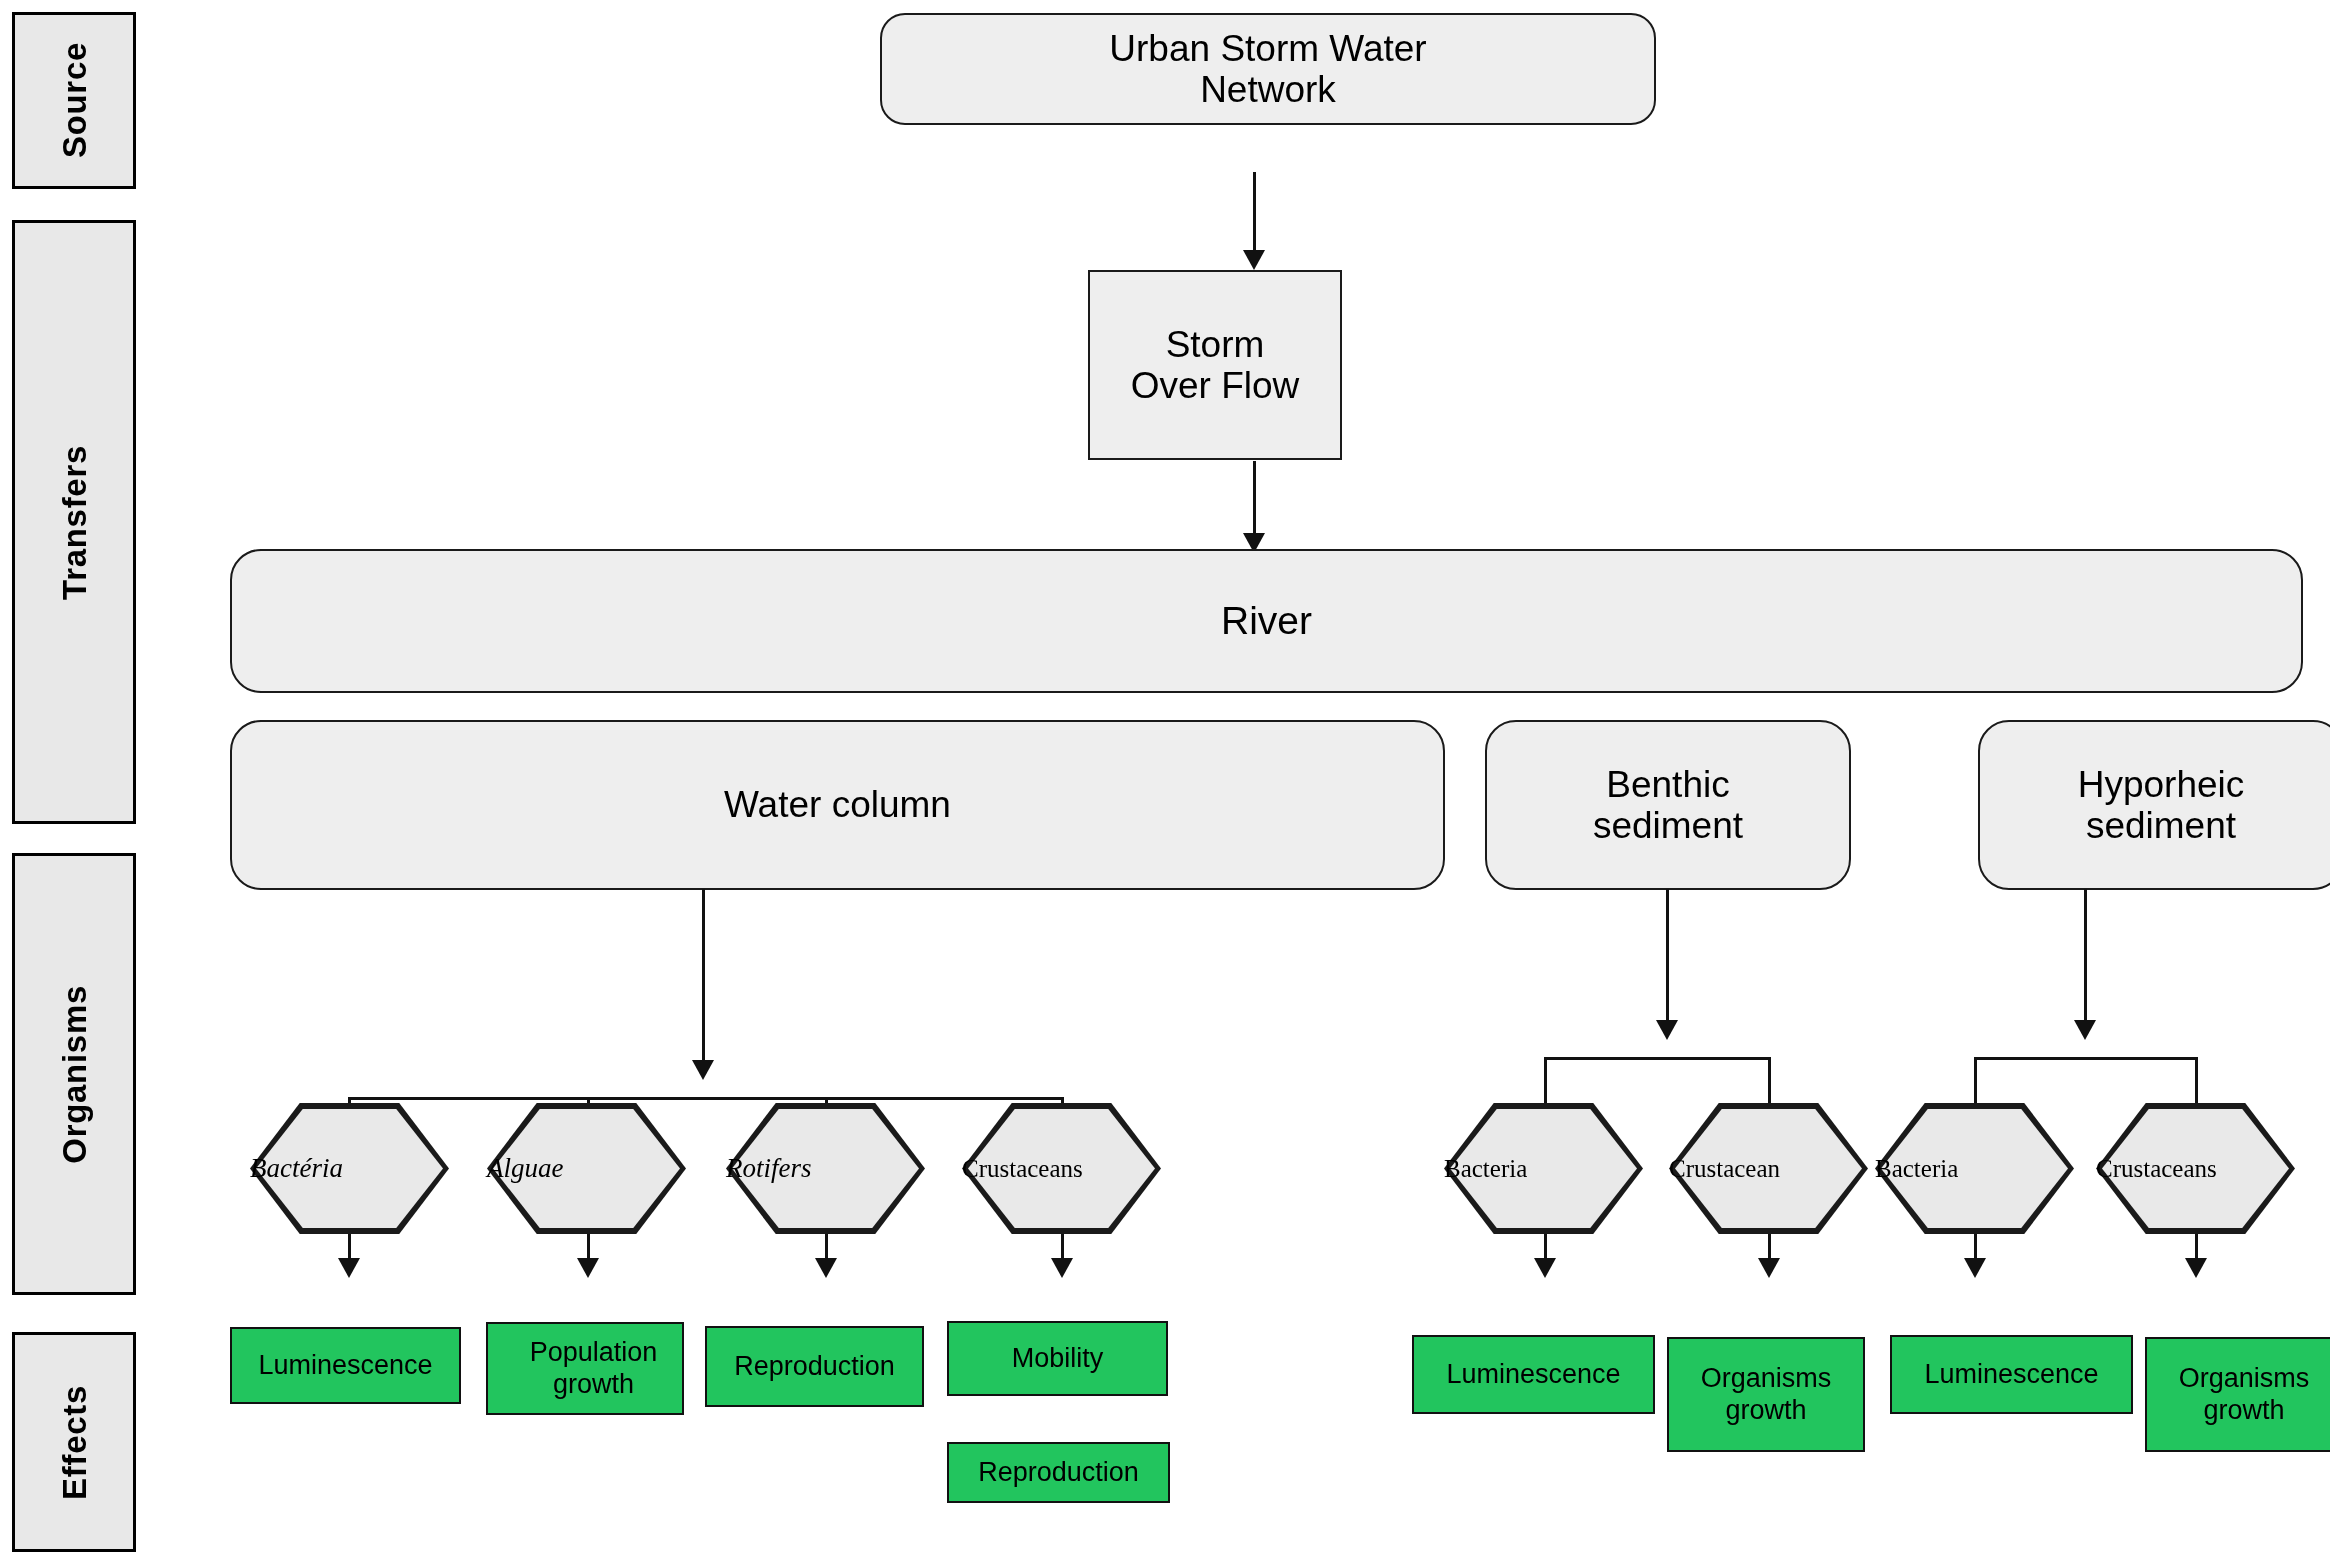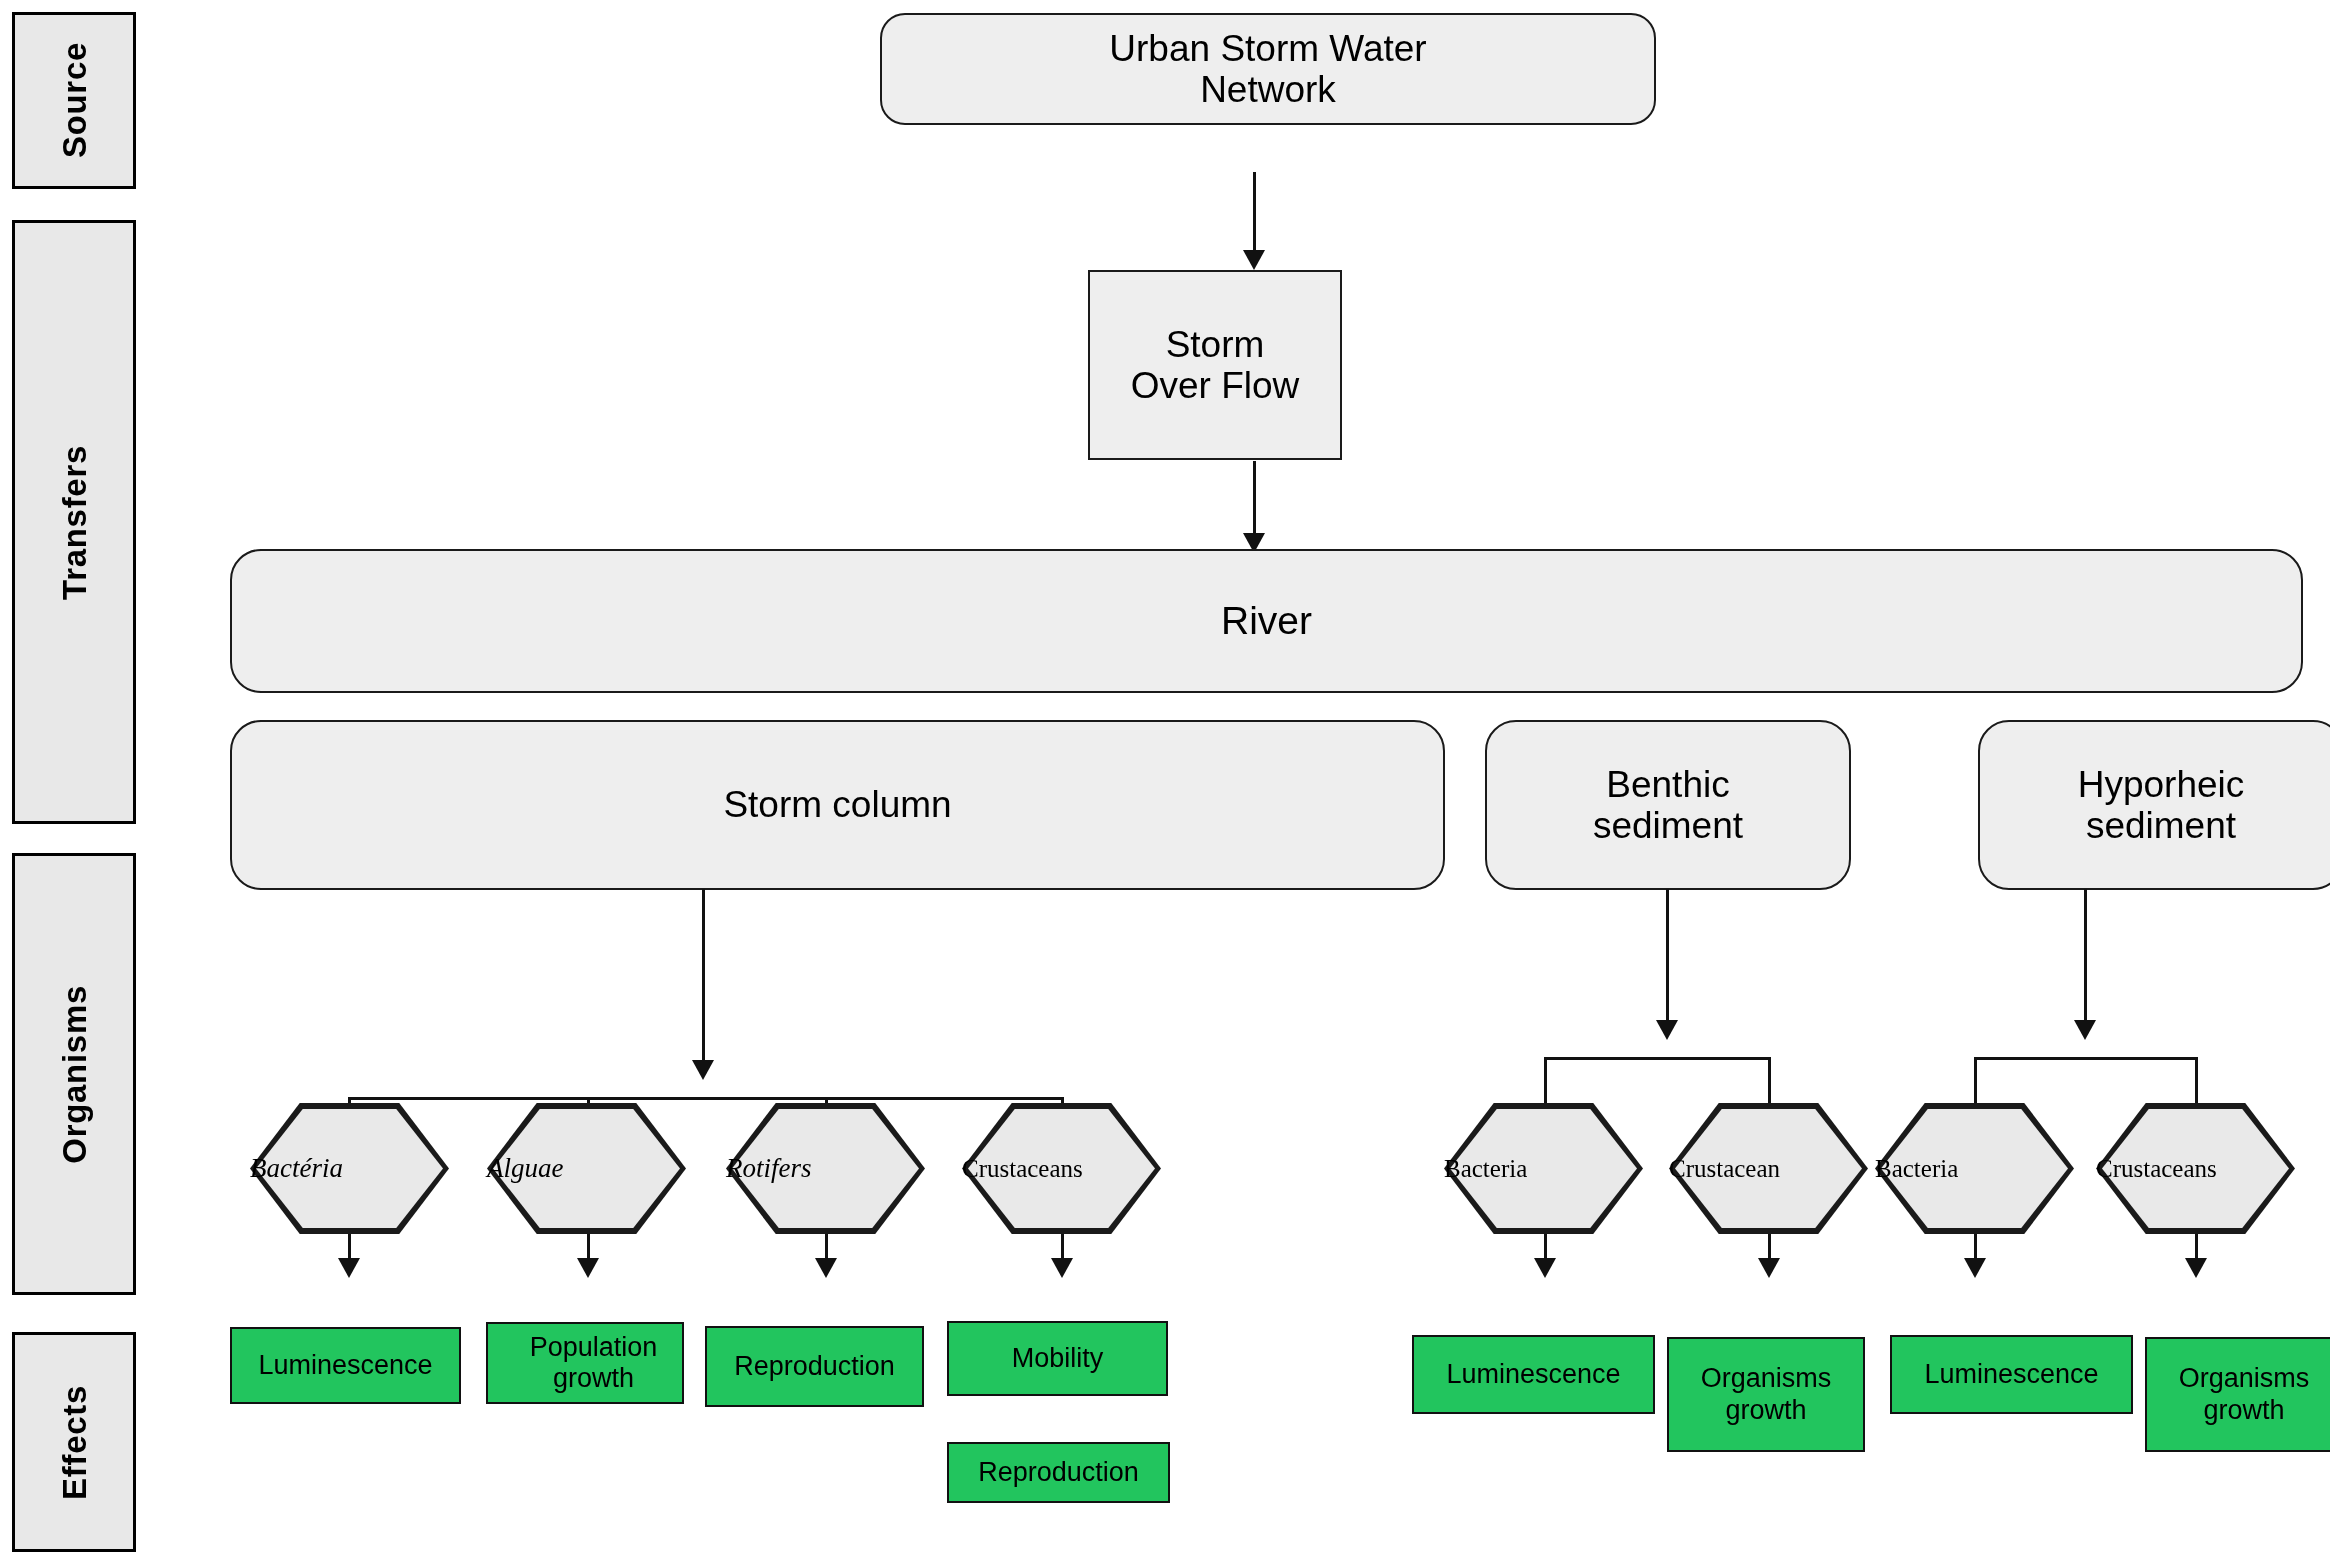--- a/index.html
+++ b/index.html
@@ -115,21 +115,21 @@
   <div class="arrow" style="left:1243px;top:250px;"></div>
 
   <div class="node" style="left:1088px;top:270px;width:254px;height:190px;white-space:pre-line;">Storm
 Over Flow</div>
 
   <div class="vline" style="left:1253px;top:461px;height:77px;"></div>
   <div class="arrow" style="left:1243px;top:533px;"></div>
 
   <div class="node rounded river" style="left:230px;top:549px;width:2073px;height:144px;">River</div>
 
-  <div class="node rounded" style="left:230px;top:720px;width:1215px;height:170px;">Storm column</div>
+  <div class="node rounded" style="left:230px;top:720px;width:1215px;height:170px;">Water column</div>
 
   <div class="node rounded" style="left:1485px;top:720px;width:366px;height:170px;white-space:pre-line;">Benthic
 sediment</div>
 
   <div class="node rounded" style="left:1978px;top:720px;width:366px;height:170px;white-space:pre-line;">Hyporheic
 sediment</div>
 
   <div class="vline" style="left:702px;top:889px;height:175px;"></div>
   <div class="arrow" style="left:692px;top:1060px;"></div>
   <div class="hline" style="left:348px;top:1097px;width:714px;"></div>
@@ -210,21 +210,21 @@
   </div>
 
   <div class="hex" style="left:2096px;top:1103px;width:199px;height:131px;">
     <div class="hexbody"></div>
     <div class="hexinner"></div>
     <div class="hexlabel">Crustaceans</div>
   </div>
 
   <div class="effect" style="left:230px;top:1327px;width:231px;height:77px;white-space:pre-line;">Luminescence</div>
 
-  <div class="effect" style="left:486px;top:1322px;width:198px;height:82px;white-space:pre-line;padding-left:21px;">Population
+  <div class="effect" style="left:486px;top:1322px;width:198px;height:93px;white-space:pre-line;padding-left:21px;">Population
 growth</div>
 
   <div class="effect" style="left:705px;top:1326px;width:219px;height:81px;white-space:pre-line;">Reproduction</div>
 
   <div class="effect" style="left:947px;top:1321px;width:221px;height:75px;white-space:pre-line;">Mobility</div>
 
   <div class="effect" style="left:947px;top:1442px;width:223px;height:61px;white-space:pre-line;">Reproduction</div>
 
   <div class="effect" style="left:1412px;top:1335px;width:243px;height:79px;white-space:pre-line;">Luminescence</div>
 

